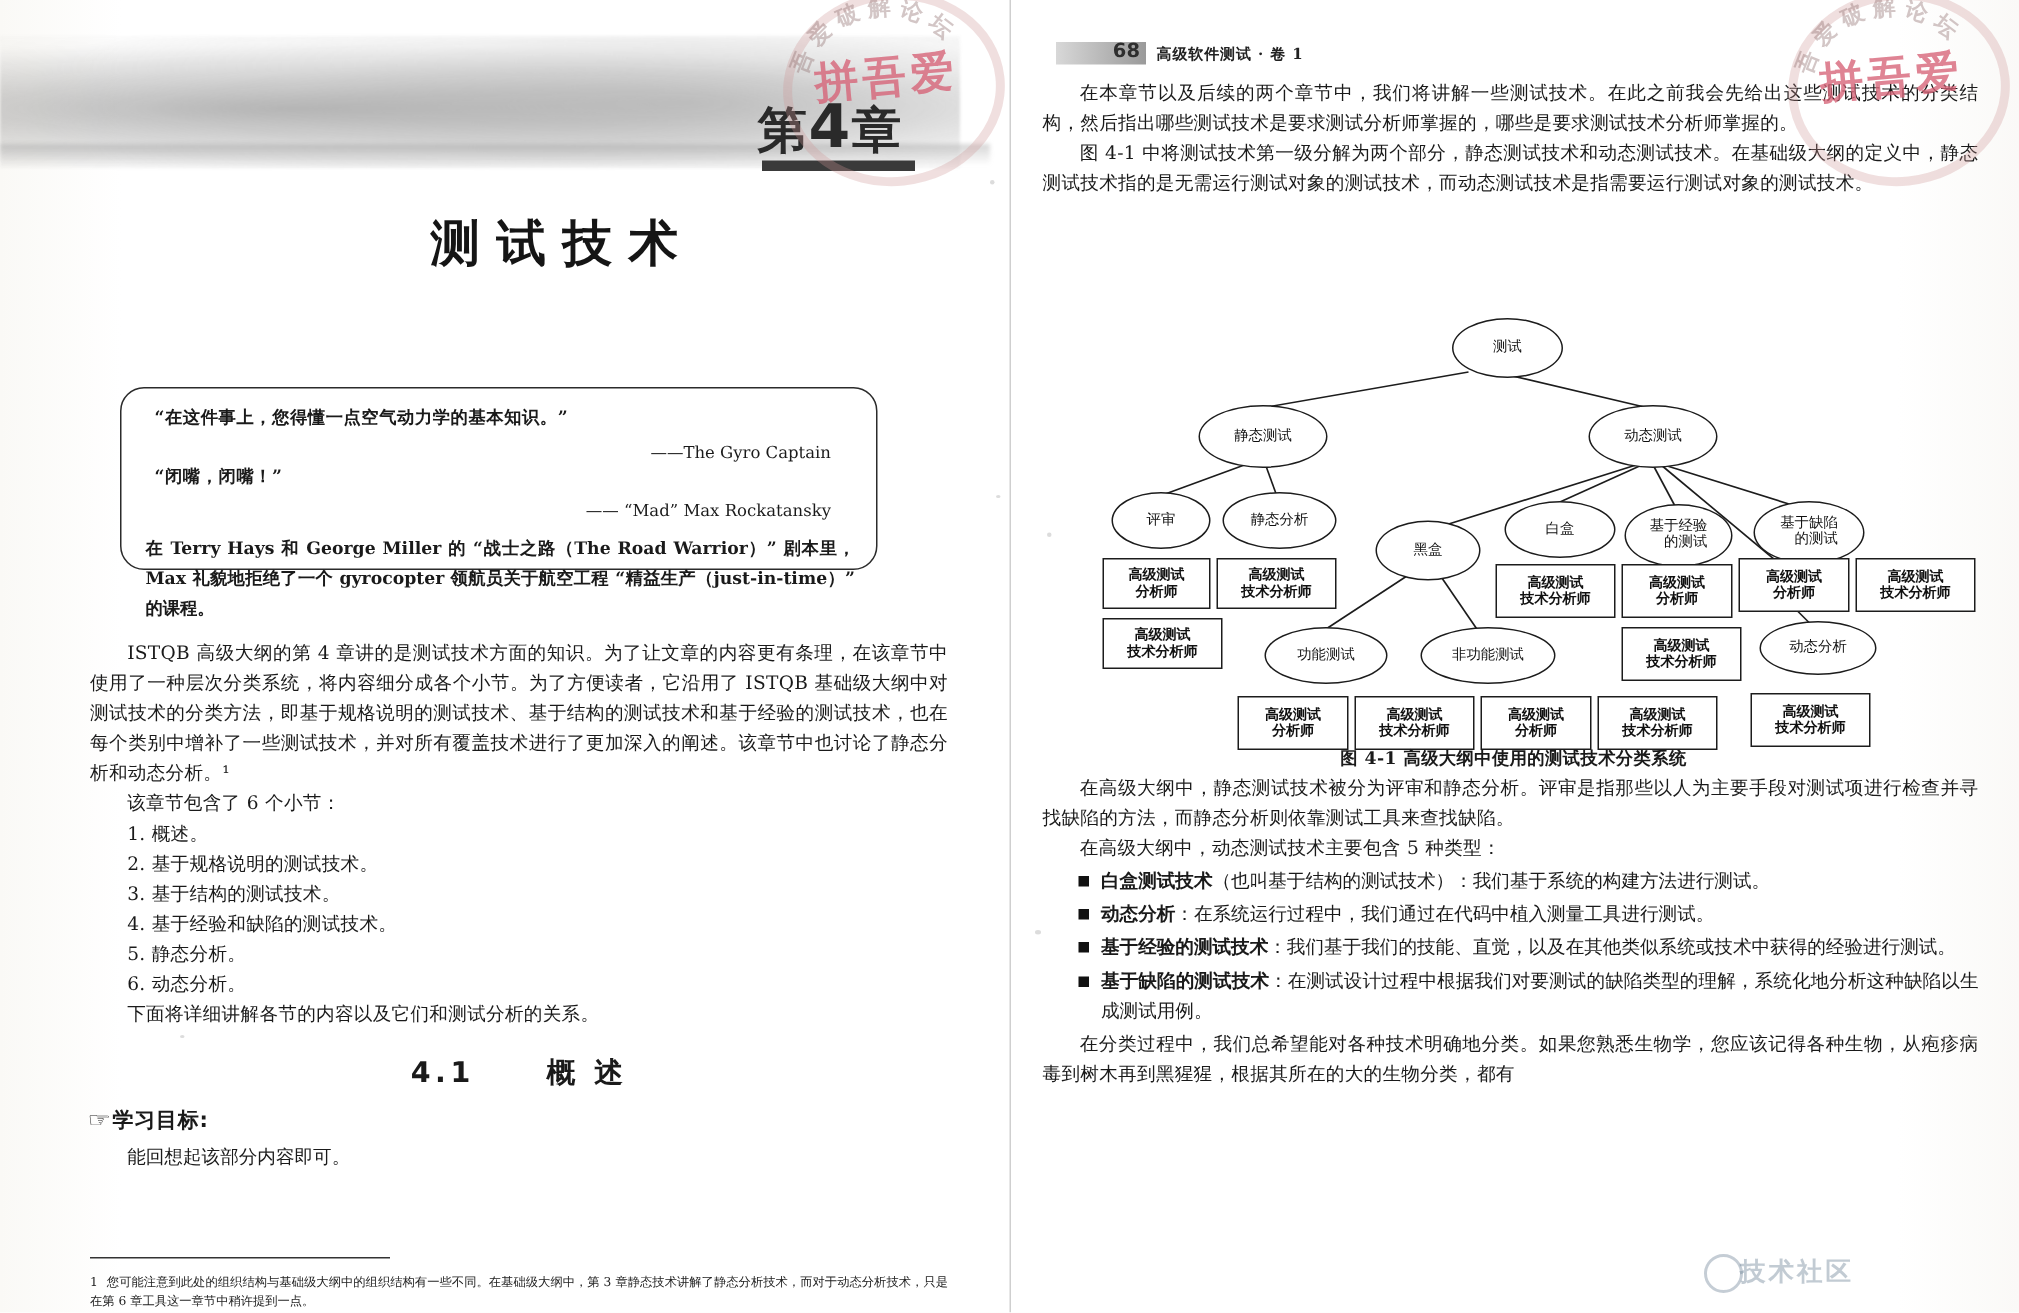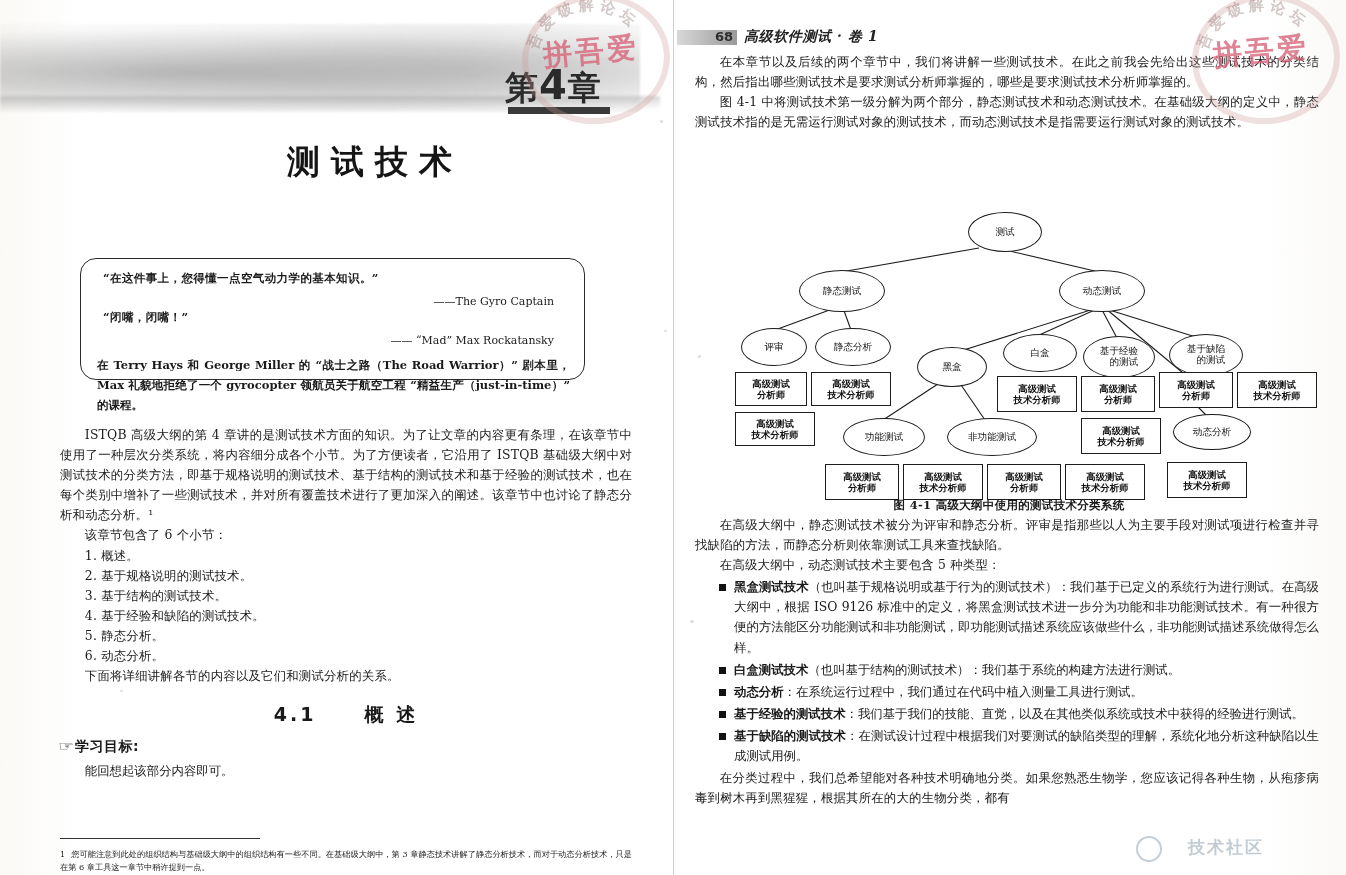--- a/index.html
+++ b/index.html
@@ -70,30 +70,30 @@
   .goal .hand{display:inline-block;transform:scaleX(1.25);margin-right:2px;}
   .goaltext{font-size:12.4px;margin-top:7px;margin-left:2em;}
 
   .fnrule{position:absolute;left:60px;top:838px;width:200px;height:1.2px;background:#333;}
   .footnote{position:absolute;left:60px;top:848px;width:572px;font-size:8.2px;
             line-height:1.55;text-align:justify;color:#222;}
   .footnote .fnum{margin-right:6px;}
 
   
   .pageR{position:absolute;left:673px;top:0;width:673px;height:875px;}
-  .rhead{position:absolute;left:4px;top:28px;display:flex;align-items:center;}
+  .rhead{position:absolute;left:31px;top:28px;display:flex;align-items:center;}
   .rhead .blk{
     width:60px;height:15px;background:linear-gradient(90deg,#d8d8d8,#9a9a9a);
     position:relative;margin-right:7px;
   }
   .rhead .pnum{
     position:absolute;right:4px;top:-1px;font-family:"DejaVu Sans","Liberation Sans",sans-serif;
     font-weight:bold;font-size:13px;color:#2e2e2e;
   }
-  .rhead .rtitle{font-size:14px;font-weight:bold;letter-spacing:.6px;color:#222;font-style:italic;}
+  .rhead .rtitle{font-size:10px;font-weight:bold;letter-spacing:.6px;color:#222;}
 
   .bodyR{position:absolute;left:22px;top:52px;width:624px;}
   .bodyR2{position:absolute;left:22px;top:515px;width:624px;}
   .bull{display:flex;margin-top:2px;}
   .bull .sq{flex:0 0 auto;width:7px;height:7px;background:#111;margin:7px 8px 0 24px;}
   .bull .btxt{flex:1 1 auto;font-size:12.4px;line-height:1.62;text-align:justify;}
   .bull .btxt b{font-weight:bold;}
 
   
   .fig{position:absolute;left:6px;top:206px;width:660px;height:320px;}
@@ -128,21 +128,21 @@
     position:absolute;left:14px;top:38px;width:122px;text-align:center;
     color:rgba(214,98,118,.78);font-weight:bold;font-size:29px;letter-spacing:3px;
     font-family:"DejaVu Sans","Liberation Sans",sans-serif;
     transform:rotate(-5deg);
   }
   .sealA{left:516px;top:-6px;}
   .sealB{left:1186px;top:-6px;}
   .wm-bottom{
     position:absolute;left:1160px;top:836px;
     color:rgba(110,130,150,.42);font-size:17px;font-weight:bold;letter-spacing:2px;
-    font-family:"DejaVu Sans","Liberation Sans",sans-serif;pointer-events:none;padding-left:28px;
+    font-family:"DejaVu Sans","Liberation Sans",sans-serif;pointer-events:none;
   }
   .wm-circ{
     position:absolute;left:1136px;top:836px;width:22px;height:22px;border-radius:50%;
     border:2px solid rgba(110,130,150,.40);pointer-events:none;
   }
   .speck{position:absolute;background:#b9b9b9;border-radius:50%;opacity:.5;}
 </style>
 </head>
 <body>
 
@@ -274,24 +274,20 @@
 
     <div class="figcap">图 4-1   高级大纲中使用的测试技术分类系统</div>
   </div>
 
   <div class="bodyR2">
     <div class="para indent">在高级大纲中，静态测试技术被分为评审和静态分析。评审是指那些以人为主要手段对测试项进行检查并寻找缺陷的方法，而静态分析则依靠测试工具来查找缺陷。</div>
     <div class="para indent">在高级大纲中，动态测试技术主要包含 5 种类型：</div>
 
     <div class="bull">
       <div class="sq"></div>
-      <div class="btxt"><b>黑盒测试技术</b><span>（也叫基于规格说明或基于行为的测试技术）：我们基于已定义的系统行为进行测试。在高级大纲中，根据 ISO 9126 标准中的定义，将黑盒测试技术进一步分为功能和非功能测试技术。有一种很方便的方法能区分功能测试和非功能测试，即功能测试描述系统应该做些什么，非功能测试描述系统做得怎么样。</span></div>
-    </div>
-    <div class="bull">
-      <div class="sq"></div>
       <div class="btxt"><b>白盒测试技术</b><span>（也叫基于结构的测试技术）：我们基于系统的构建方法进行测试。</span></div>
     </div>
     <div class="bull">
       <div class="sq"></div>
       <div class="btxt"><b>动态分析</b><span>：在系统运行过程中，我们通过在代码中植入测量工具进行测试。</span></div>
     </div>
     <div class="bull">
       <div class="sq"></div>
       <div class="btxt"><b>基于经验的测试技术</b><span>：我们基于我们的技能、直觉，以及在其他类似系统或技术中获得的经验进行测试。</span></div>
     </div>

